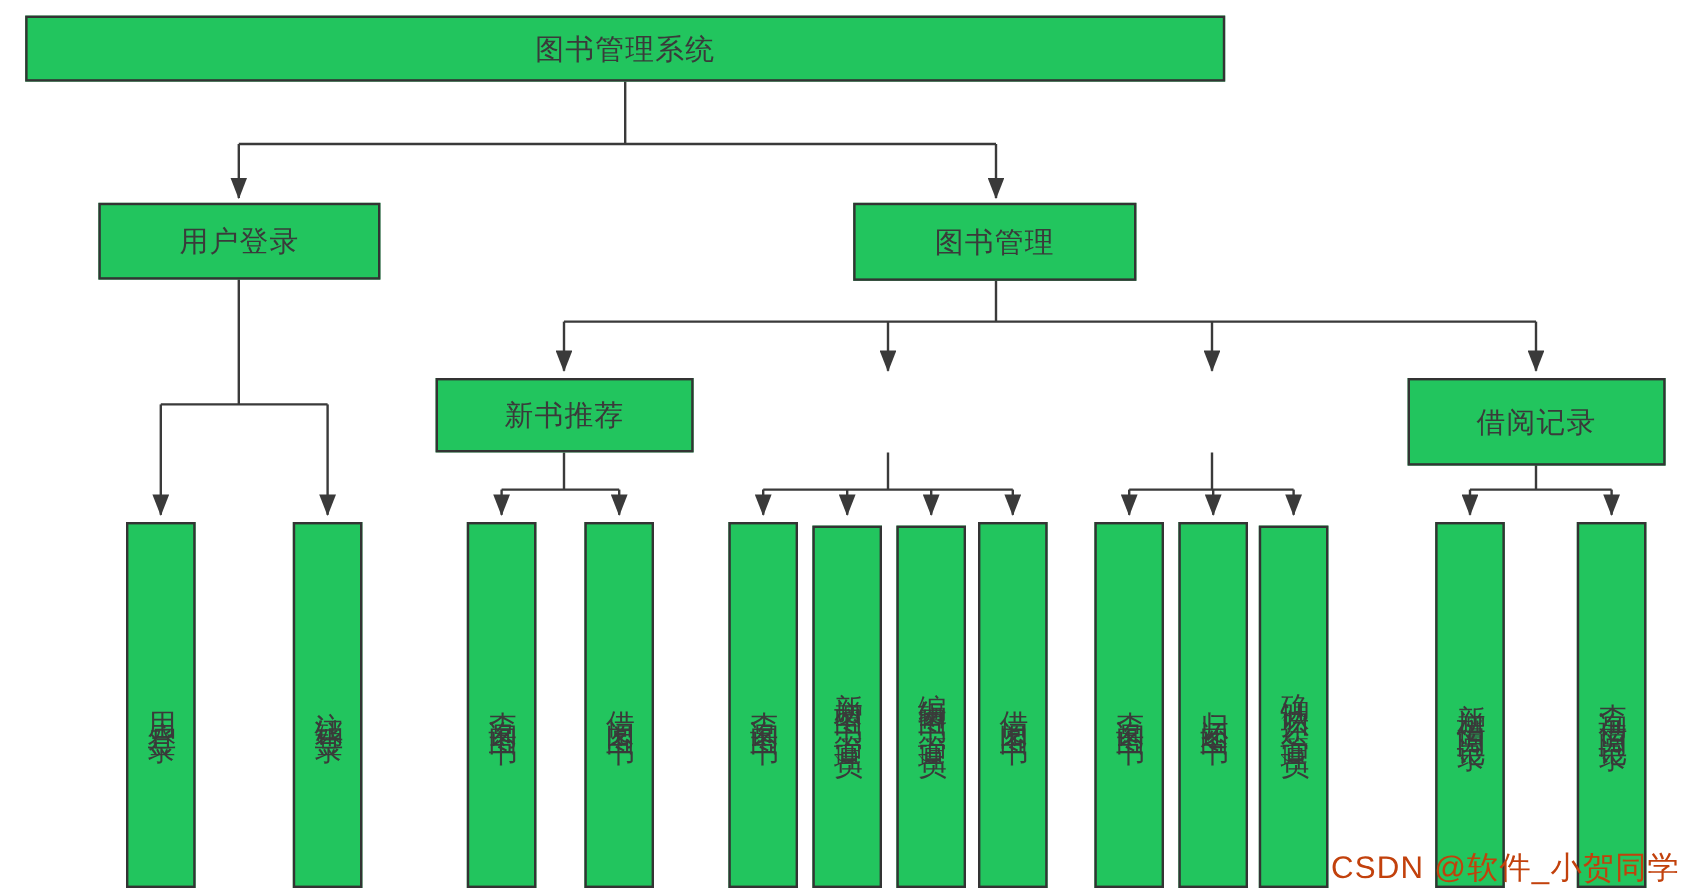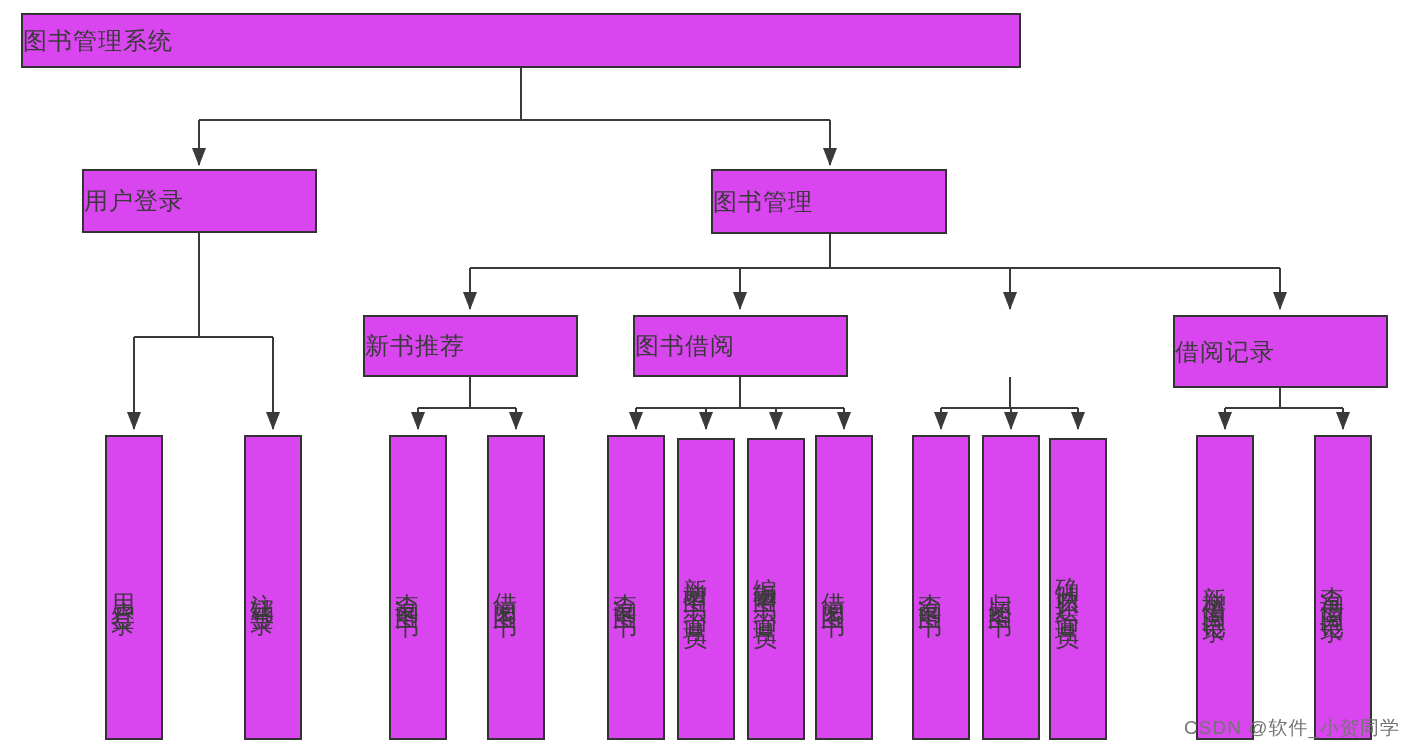--- a/index.html
+++ b/index.html
@@ -13,45 +13,45 @@
   }
   .connectors {
     position: absolute;
     left: 0; top: 0;
     width: 1405px; height: 747px;
   }
   .box {
     position: absolute;
     box-sizing: border-box;
     border: 2px solid #333333;
-    background: #d946ef;
+    background: #22c55e;
     display: flex;
     align-items: center;
-    justify-content: flex-start;
+    justify-content: center;
   }
   .hlabel {
     font-size: 24px;
     color: #3a3a3a;
     white-space: nowrap;
     letter-spacing: 1px;
   }
   .vtext {
     writing-mode: vertical-rl;
     text-orientation: mixed;
     font-size: 24px;
     letter-spacing: 7px;
     color: #3a3a3a;
     white-space: nowrap;
   }
   .watermark {
     position: absolute;
     right: 5px;
     bottom: 6px;
-    font-size: 19px;
-    color: #737373;
+    font-size: 26px;
+    color: #c2410c;
     letter-spacing: 1px;
     z-index: 5;
     text-align: right;
   }
 </style>
 </head>
 <body>
 
 <div class="stage">
 
@@ -104,23 +104,20 @@
   <div class="box" style="left:82px; top:169px; width:235px; height:64px;">
     <span class="hlabel">用户登录</span>
   </div>
   <div class="box" style="left:711px; top:169px; width:236px; height:65px;">
     <span class="hlabel">图书管理</span>
   </div>
 
   <div class="box" style="left:363px; top:315px; width:215px; height:62px;">
     <span class="hlabel">新书推荐</span>
   </div>
-  <div class="box" style="left:633px; top:315px; width:215px; height:62px;">
-    <span class="hlabel">图书借阅</span>
-  </div>
   <div class="box" style="left:1173px; top:315px; width:215px; height:73px;">
     <span class="hlabel">借阅记录</span>
   </div>
 
   <div class="box" style="left:105px; top:435px; width:58px; height:305px;">
     <span class="vtext">用户登录</span>
   </div>
   <div class="box" style="left:244px; top:435px; width:58px; height:305px;">
     <span class="vtext">注销登录</span>
   </div>

